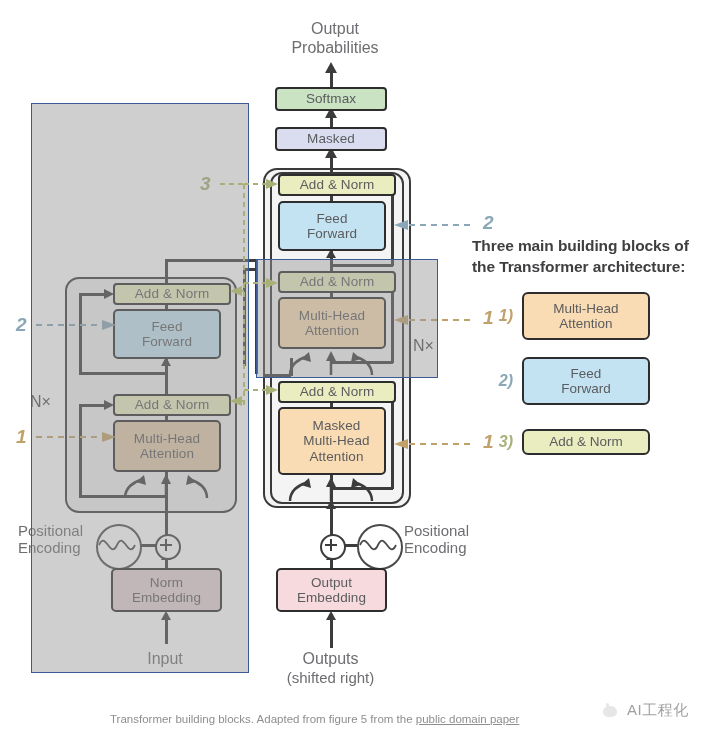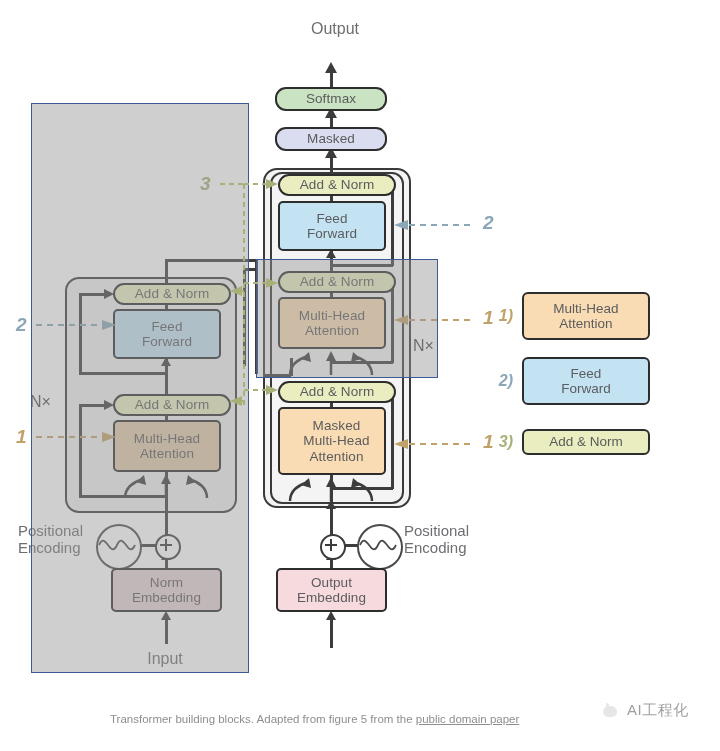--- a/index.html
+++ b/index.html
@@ -17,21 +17,21 @@
   
   .node{
     position:absolute;box-sizing:border-box;
     border:2.5px solid #2d2d2d;border-radius:5px;
     display:flex;align-items:center;justify-content:center;
     text-align:center;line-height:1.12;
     font-size:13.5px;color:#5b5c5e;
     letter-spacing:.1px;
     z-index:6;
   }
-  .node.addnorm{border-radius:11px;}
+  .node.addnorm{border-radius:4px;}
 
   
   .shell{
     position:absolute;box-sizing:border-box;
     border:2.5px solid #3a3a3a;border-radius:14px;
     background:#f4f4f4;z-index:2;
   }
   .shell.inner{border-width:2px;border-color:#4a4a4a;background:transparent;z-index:3;}
 
   
@@ -111,20 +111,21 @@
   .plus:before{left:3px;top:8.2px;width:12px;height:1.8px;}
   .plus:after{top:3px;left:8.2px;height:12px;width:1.8px;}
 </style>
 </head>
 <body>
 
 <div id="stage">
 
   <div class="txt c" style="left:255px;top:20px;width:160px;font-size:16px;">
     <div>Output</div>
+    <div>Probabilities</div>
   </div>
 
   <div class="ln v" style="left:330px;top:67px;height:22px;"></div>
   <svg class="abs" style="left:324px;top:62px;z-index:5;" width="14" height="12">
       <polygon points="7,0 13,11 1,11" fill="#3c3c3c"></polygon>
     </svg>
 
   <div class="node addnorm" style="left:275px;top:87px;width:112px;height:24px;background:#c9e3c3;">
     <span>Softmax</span>
   </div>
@@ -251,20 +252,24 @@
   <div class="node" style="left:276px;top:568px;width:111px;height:44px;background:#f6dade;flex-direction:column;">
     <span>Output</span>
     <span>Embedding</span>
   </div>
 
   <div class="ln v" style="left:330px;top:614px;height:34px;"></div>
   <svg class="abs" style="left:325px;top:611px;z-index:5;" width="12" height="10">
       <polygon points="6,0 11,9 1,9" fill="#3c3c3c"></polygon>
     </svg>
 
+  <div class="txt c" style="left:253px;top:650px;width:155px;font-size:16px;">
+    <div>Outputs</div>
+    <div style="font-size:15px;">(shifted right)</div>
+  </div>
 
   <div class="txt" style="left:413px;top:337px;font-size:16px;color:#4d4e50;">
     <span>N×</span>
   </div>
 
   <div class="shell" style="left:65px;top:277px;width:172px;height:236px;background:#f0f0f0;"></div>
 
   <div class="node addnorm" style="left:113px;top:283px;width:118px;height:22px;background:#e9edc0;">
     <span>Add &amp; Norm</span>
   </div>
@@ -415,20 +420,26 @@
     <line x1="76" y1="7" x2="14" y2="7" stroke="#c0a169" stroke-width="2" stroke-dasharray="6,5"></line>
     <polygon points="0,7 14,2 14,12" fill="#c0a169"></polygon>
   </svg>
   <div class="num" style="left:483px;top:431px;color:#c0a169;">
     <span>1</span>
   </div>
 
   <div class="overlay" style="left:31px;top:103px;width:218px;height:570px;"></div>
   <div class="overlay" style="left:256px;top:259px;width:182px;height:119px;"></div>
 
+  <div id="legend">
+    <div class="ltitle">
+      <div>Three main building blocks of</div>
+      <div>the Transformer architecture:</div>
+    </div>
+  </div>
 
   <div class="lrow" style="left:487px;top:292px;">
     <span class="lnum" style="color:#c0a169;">1)</span>
     <span class="lbox" style="width:128px;height:48px;background:#fadcb4;flex-direction:column;">
       <span>Multi-Head</span>
       <span>Attention</span>
     </span>
   </div>
 
   <div class="lrow" style="left:487px;top:357px;">

